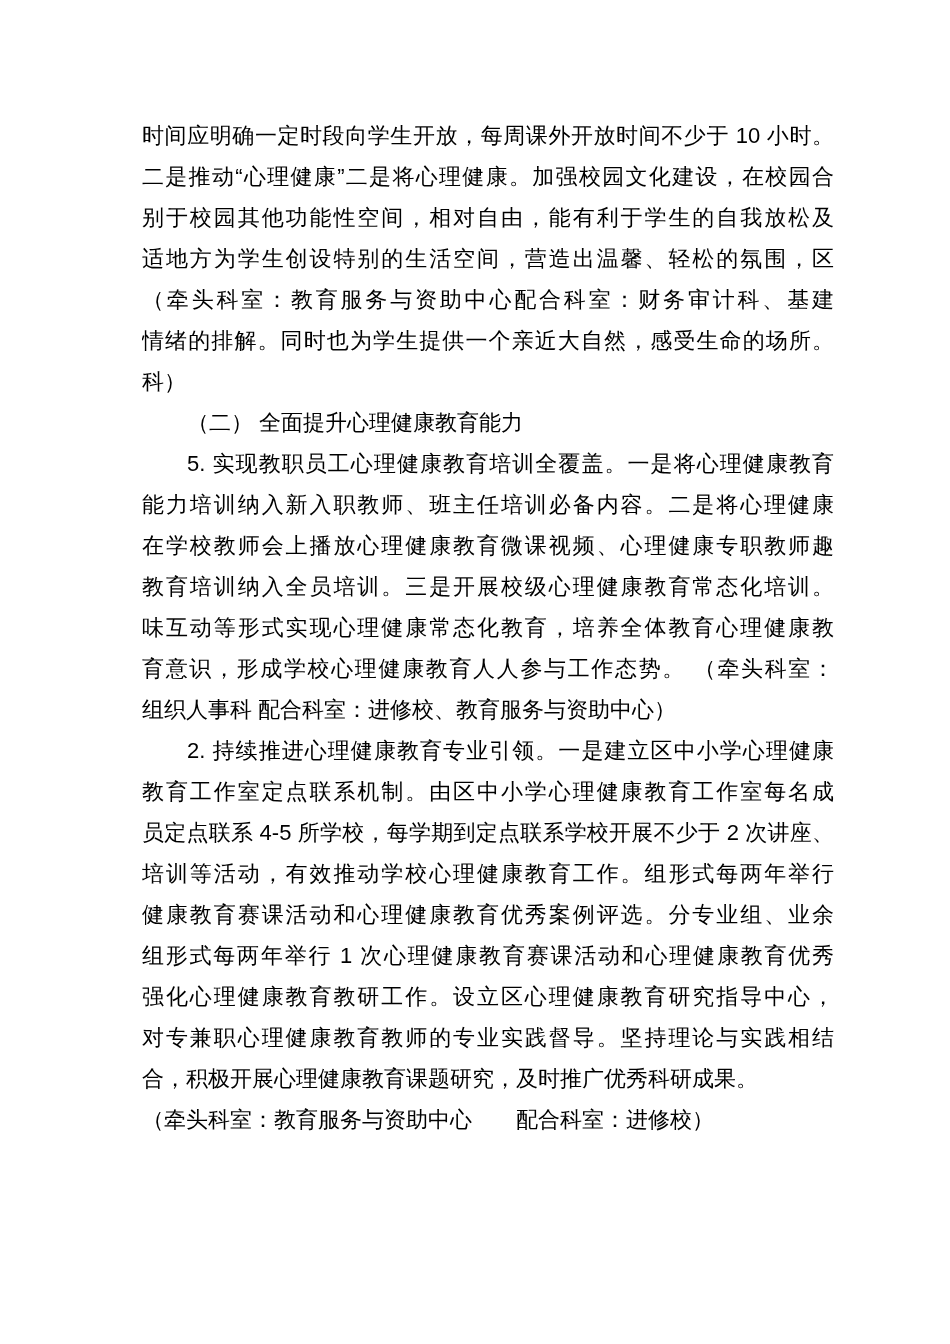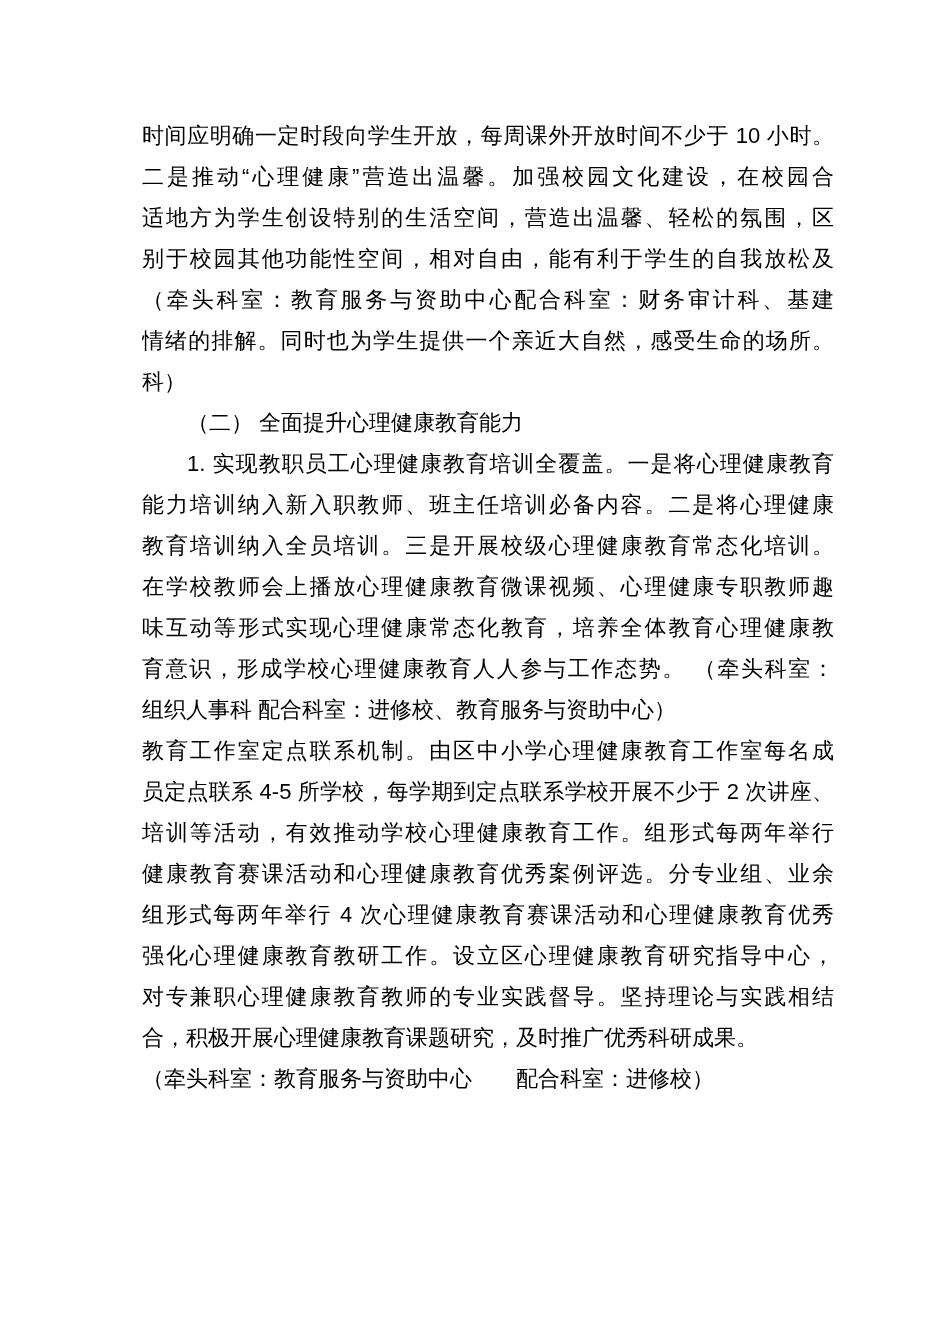--- a/index.html
+++ b/index.html
@@ -43,37 +43,38 @@
   .line.indent {
     text-indent: 45px;
   }
 </style>
 </head>
 <body>
 
 <div class="page" style="background: rgb(255, 255, 255);">
   <div class="text-block" style="color: rgb(0, 0, 0);">
       <div class="line fill">时间应明确一定时段向学生开放，每周课外开放时间不少于 10 小时。</div>
-      <div class="line fill">二是推动“心理健康”营造出温馨。加强校园文化建设，在校园合</div>
+      <div class="line fill">二是推动“心理健康”二是将心理健康。加强校园文化建设，在校园合</div>
+      <div class="line fill">别于校园其他功能性空间，相对自由，能有利于学生的自我放松及</div>
       <div class="line fill">适地方为学生创设特别的生活空间，营造出温馨、轻松的氛围，区</div>
-      <div class="line fill">别于校园其他功能性空间，相对自由，能有利于学生的自我放松及</div>
       <div class="line fill">（牵头科室：教育服务与资助中心配合科室：财务审计科、基建</div>
       <div class="line fill">情绪的排解。同时也为学生提供一个亲近大自然，感受生命的场所。</div>
       <div class="line">科）</div>
       <div class="line indent">（二） 全面提升心理健康教育能力</div>
-      <div class="line fill indent">1. 实现教职员工心理健康教育培训全覆盖。一是将心理健康教育</div>
+      <div class="line fill indent">5. 实现教职员工心理健康教育培训全覆盖。一是将心理健康教育</div>
       <div class="line fill">能力培训纳入新入职教师、班主任培训必备内容。二是将心理健康</div>
+      <div class="line fill">在学校教师会上播放心理健康教育微课视频、心理健康专职教师趣</div>
       <div class="line fill">教育培训纳入全员培训。三是开展校级心理健康教育常态化培训。</div>
-      <div class="line fill">在学校教师会上播放心理健康教育微课视频、心理健康专职教师趣</div>
       <div class="line fill">味互动等形式实现心理健康常态化教育，培养全体教育心理健康教</div>
       <div class="line fill">育意识，形成学校心理健康教育人人参与工作态势。 （牵头科室：</div>
       <div class="line">组织人事科 配合科室：进修校、教育服务与资助中心）</div>
+      <div class="line fill indent">2. 持续推进心理健康教育专业引领。一是建立区中小学心理健康</div>
       <div class="line fill">教育工作室定点联系机制。由区中小学心理健康教育工作室每名成</div>
       <div class="line fill">员定点联系 4-5 所学校，每学期到定点联系学校开展不少于 2 次讲座、</div>
       <div class="line fill">培训等活动，有效推动学校心理健康教育工作。组形式每两年举行</div>
       <div class="line fill">健康教育赛课活动和心理健康教育优秀案例评选。分专业组、业余</div>
-      <div class="line fill">组形式每两年举行 4 次心理健康教育赛课活动和心理健康教育优秀</div>
+      <div class="line fill">组形式每两年举行 1 次心理健康教育赛课活动和心理健康教育优秀</div>
       <div class="line fill">强化心理健康教育教研工作。设立区心理健康教育研究指导中心，</div>
       <div class="line fill">对专兼职心理健康教育教师的专业实践督导。坚持理论与实践相结</div>
       <div class="line">合，积极开展心理健康教育课题研究，及时推广优秀科研成果。</div>
       <div class="line">（牵头科室：教育服务与资助中心　　配合科室：进修校）</div>
     </div>
 </div>
 
 </body></html>

